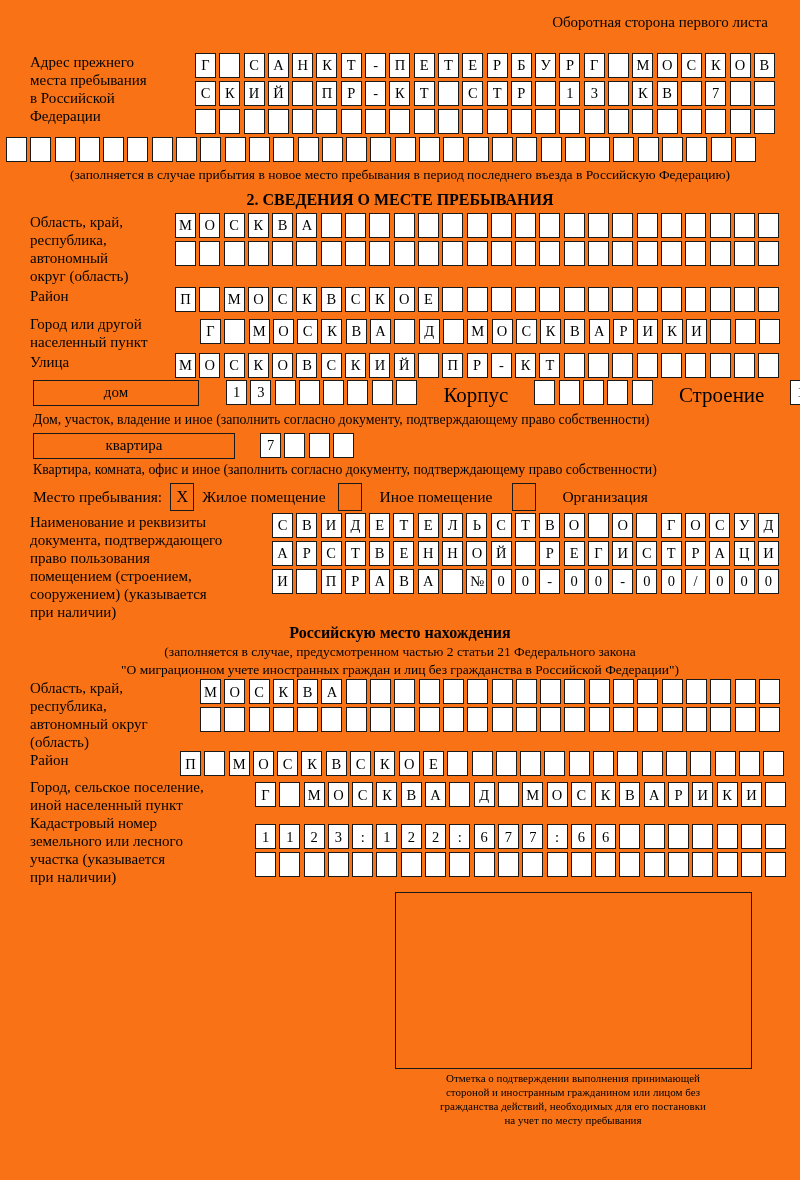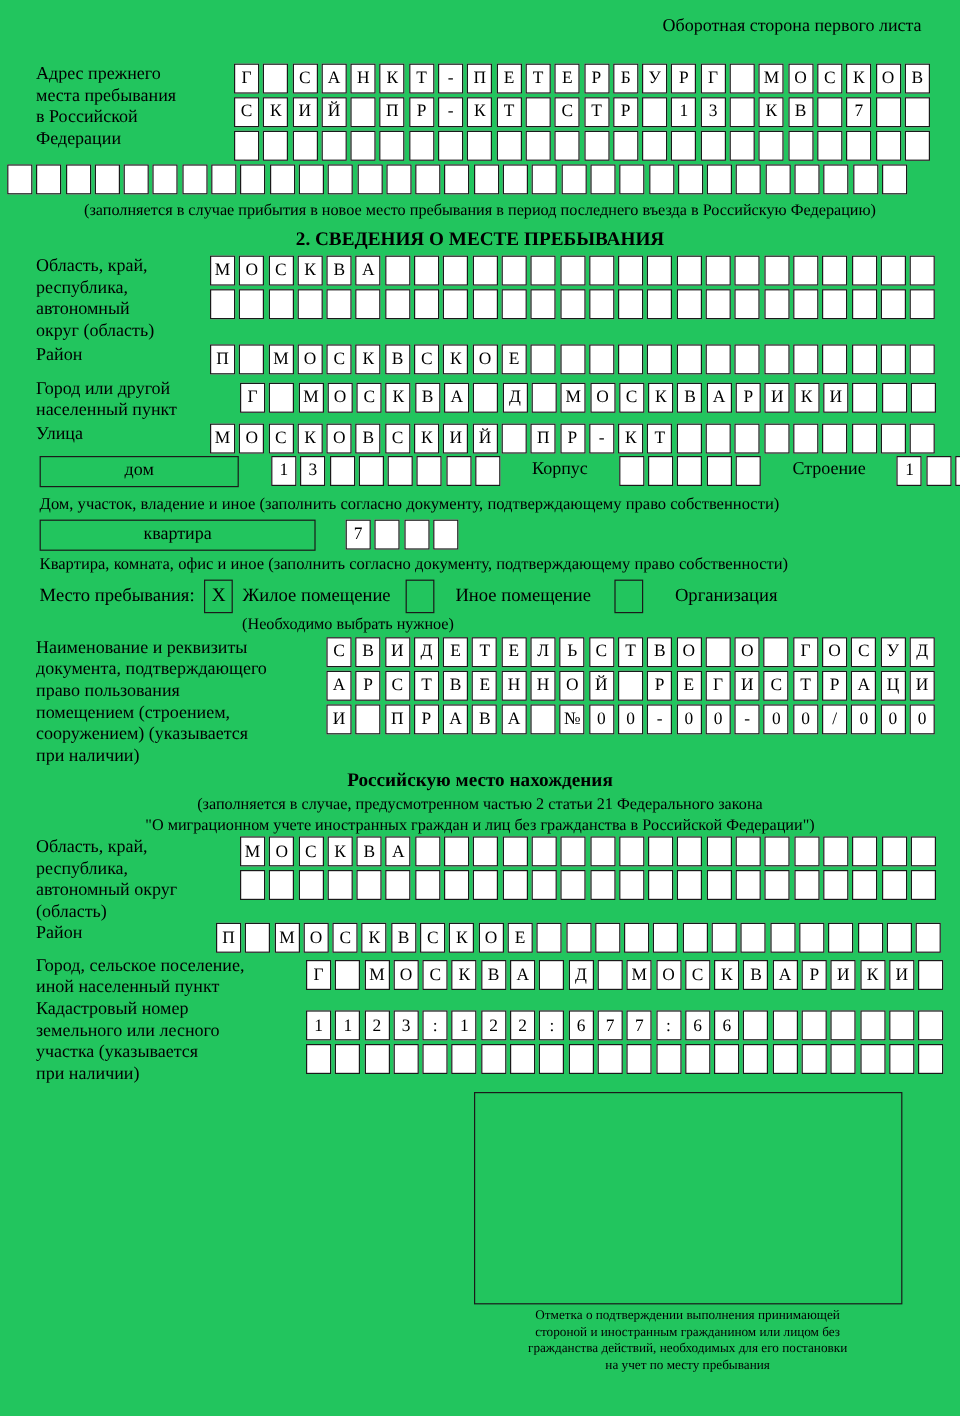--- a/index.html
+++ b/index.html
@@ -1,18 +1,18 @@
 <!DOCTYPE html>
 <html><head>
 <meta charset="utf-8">
 <style>
   * { box-sizing: border-box; }
   html,body { margin:0; padding:0; background:#fff; }
   .page {
-    width:800px; height:1180px; background:#22c55e; color:#000;
+    width:800px; height:1180px; background:#f97316; color:#000;
     font-family:"Liberation Serif","DejaVu Serif",serif;
     padding-top:14px; overflow:hidden; position:relative;
   }
   .header-note { text-align:right; padding-right:32px; font-size:15px; }
   .preline { white-space:pre-line; }
   .fieldblock { display:flex; align-items:flex-start;gap:20px; }
   .flabel { flex:none; font-size:15px; line-height:1.2; white-space:pre-line; }
   .rows { display:flex; flex-direction:column; }
   .cellrow { display:flex; margin-bottom:3px; }
   .cellrow:last-child { margin-bottom:0; }
@@ -23,21 +23,21 @@
   }
   .w145{width:145px}.w125{width:125px}.w150{width:150px}
   .w205{width:205px}.w222{width:222px}.w130{width:130px}
   .ml30{margin-left:30px}.ml33{margin-left:33px}.ml6{margin-left:6px}
   .center{text-align:center}
   .smallnote{font-size:13.5px; line-height:1.33;}
   .sec-title{font-weight:bold; font-size:16px; line-height:1.3;}
   .caption{font-size:13.8px; line-height:1.3;}
   .wide-box{ border:1.5px solid #1a1a1a; height:26px; flex:none;
     display:flex; align-items:center; justify-content:center; font-size:15px;}
-  .inline-label{ font-size:15px; padding:3px 6px 0 3px; flex:none;}
+  .inline-label{ font-size:21px; padding:3px 6px 0 3px; flex:none;}
   .mesto-row{ display:flex; align-items:center; font-size:15.5px;}
   .mesto-box{ flex:none; width:24px; height:28px; border:1.5px solid #1a1a1a;
     display:flex; align-items:center; justify-content:center; font-size:16px;}
   .stamp-wrap{ margin-left:363px; width:420px;}
   .stamp-box{ width:357px; height:177px; border:1.8px solid #1a1a1a; margin:0 auto;}
   .stamp-caption{ font-size:11px; line-height:1.25; text-align:center; margin-top:3px; white-space:pre-line;}
 </style>
 </head>
 <body>
 
@@ -350,40 +350,39 @@
         <div class="cell"></div>
         <div class="cell"></div>
       </div>
     <div class="cellrow ml6">
         <div class="cell"></div>
       </div>
   </div>
   <div class="caption ml33" style="margin-top:3px">Дом, участок, владение и иное (заполнить согласно документу, подтверждающему право собственности)</div>
 
   <div class="fieldblock ml33" style="margin-top:4px">
-    <div class="wide-box" style="width:230px">квартира</div>
+    <div class="wide-box" style="width:202px">квартира</div>
     <div class="cellrow" style="margin-left:5px">
         <div class="cell">7</div>
         <div class="cell"></div>
         <div class="cell"></div>
         <div class="cell"></div>
       </div>
   </div>
   <div class="caption ml33" style="margin-top:2px">Квартира, комната, офис и иное (заполнить согласно документу, подтверждающему право собственности)</div>
 
   <div class="mesto-row ml33" style="margin-top:4px">
     <span>Место пребывания:</span>
     <span class="mesto-box" style="margin-left:8px">X</span>
     <span style="margin-left:8px">Жилое помещение</span>
     <span class="mesto-box" style="margin-left:12px"></span>
     <span style="margin-left:18px">Иное помещение</span>
     <span class="mesto-box" style="margin-left:20px"></span>
     <span style="margin-left:26px">Организация</span>
   </div>
-  <div class="smallnote center" style="width:580px">(Необходимо выбрать нужное)</div>
 
   <div class="fieldblock ml30" style="margin-top:2px">
     <div class="flabel w222">Наименование и реквизиты
 документа, подтверждающего
 право пользования
 помещением (строением,
 сооружением) (указывается
 при наличии)</div>
     <div class="rows">
       <div class="cellrow">

